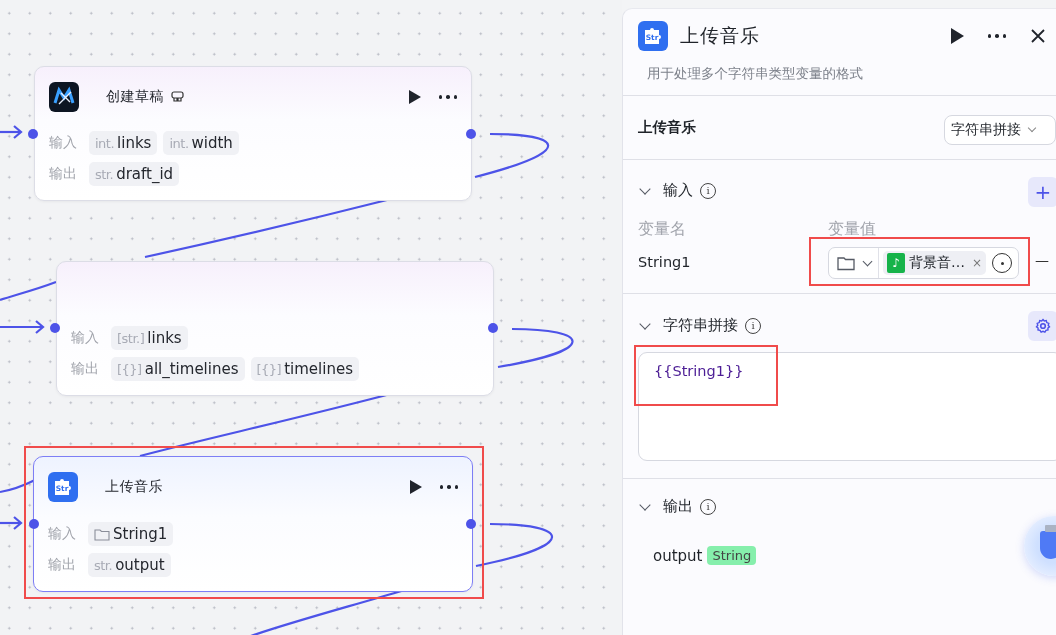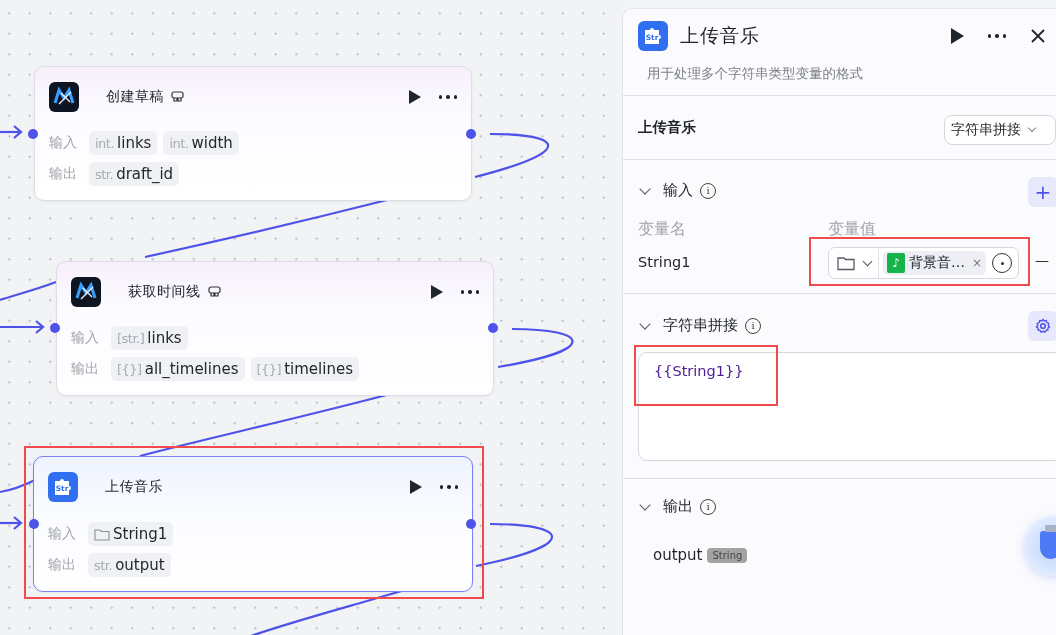--- a/index.html
+++ b/index.html
@@ -42,21 +42,21 @@
 .varval{position:absolute;left:205px;top:238px;width:191px;height:32px;border:1px solid #d6d8e0;border-radius:7px;background:#fff;display:flex;align-items:center}
 .vv-left{width:50px;height:100%;display:flex;align-items:center;justify-content:space-around;border-right:1px solid #e0e1e8;padding:0 3px}
 .vv-chip{margin-left:4px;height:24px;background:#eeeff4;border-radius:5px;display:flex;align-items:center;padding:0 4px;gap:4px;font-size:14px}
 .music{width:18px;height:20px;background:#16b34a;border-radius:2px;color:#fff;font-size:12px;display:flex;align-items:center;justify-content:center}
 .hexbtn{width:20px;height:20px;border:1.5px solid #333;border-radius:50%;margin-left:6px;display:flex;align-items:center;justify-content:center}
 .hexbtn i{width:3px;height:3px;background:#333;border-radius:50%}
 .editor{position:absolute;left:15px;top:343px;width:425px;height:109px;border:1px solid #d6d8e0;border-radius:9px;background:#fff}
 .editor span{position:absolute;left:15px;top:10px;font-size:14.5px;color:#4c1d95}
 .outrow{position:absolute;left:30px;top:537px;display:flex;align-items:center;gap:5px}
 .outrow .n{font-size:15px;color:#1f2329}
-.outrow .tg{font-size:10px;background:#a3a3a3;border-radius:4px;padding:2px 5px;color:#444}
+.outrow .tg{font-size:13px;background:#86efac;border-radius:4px;padding:2px 5px;color:#444}
 .fab{position:absolute;left:1024px;top:516px;width:60px;height:60px;border-radius:50%;background:radial-gradient(circle,#cfe0ff 40%,#e2ecff 70%,#eef3ff 100%);box-shadow:0 2px 8px rgba(80,110,240,.25)}
 .fab .usb{position:absolute;left:16px;top:15px;width:22px;height:28px;background:#4f7af5;border-radius:3px 3px 11px 11px}
 .fab .usb:before{content:"";position:absolute;left:5px;top:-6px;width:12px;height:7px;background:#aab3c4;border-radius:1px}
 </style>
 </head>
 <body>
 
 <div class="canvas">
   <svg class="edges" viewBox="0 0 622 635">
     <g fill="none" stroke="#4d53e8" stroke-width="2.2">
@@ -117,43 +117,20 @@
       <span class="chip">
           <span class="t">str.</span>
           <span>draft_id</span>
         </span>
     </div>
   </div>
   <span class="port" style="left:28px;top:129px"></span>
   <span class="port" style="left:466px;top:129px"></span>
 
   <div class="node" style="left:56px;top:261px;width:438px;height:135px">
-    <div class="hdr">
-      <div class="logo">
-        <svg width="26" height="26" viewBox="0 0 26 26">
-            <path d="M4 19 L8 6 L13 14 L18 6 L22 19" fill="none" stroke="#3aa0ff" stroke-width="3"></path>
-            <path d="M8 20 L20 8 M10 9 L19 18" stroke="#e8eefc" stroke-width="1.4"></path>
-          </svg>
-      </div>
-      <span class="ttl">获取时间线</span>
-      <span class="mini">
-        <svg width="13" height="12" viewBox="0 0 13 12">
-            <rect x="1" y="1" width="11" height="6" rx="2" fill="none" stroke="#333" stroke-width="1.2"></rect>
-            <path d="M3 7 v3 h3 v-3 M7 7 v3 h3 v-3" fill="none" stroke="#333" stroke-width="1.2"></path>
-          </svg>
-      </span>
-      <div class="acts">
-        <span class="play"></span>
-        <span class="dots">
-            <i></i>
-            <i></i>
-            <i></i>
-          </span>
-      </div>
-    </div>
     <div class="row" style="top:64px">
       <span class="lab">输入</span>
       <span class="chip">
           <span class="t">[str.]</span>
           <span>links</span>
         </span>
     </div>
     <div class="row" style="top:95px">
       <span class="lab">输出</span>
       <span class="chip">

